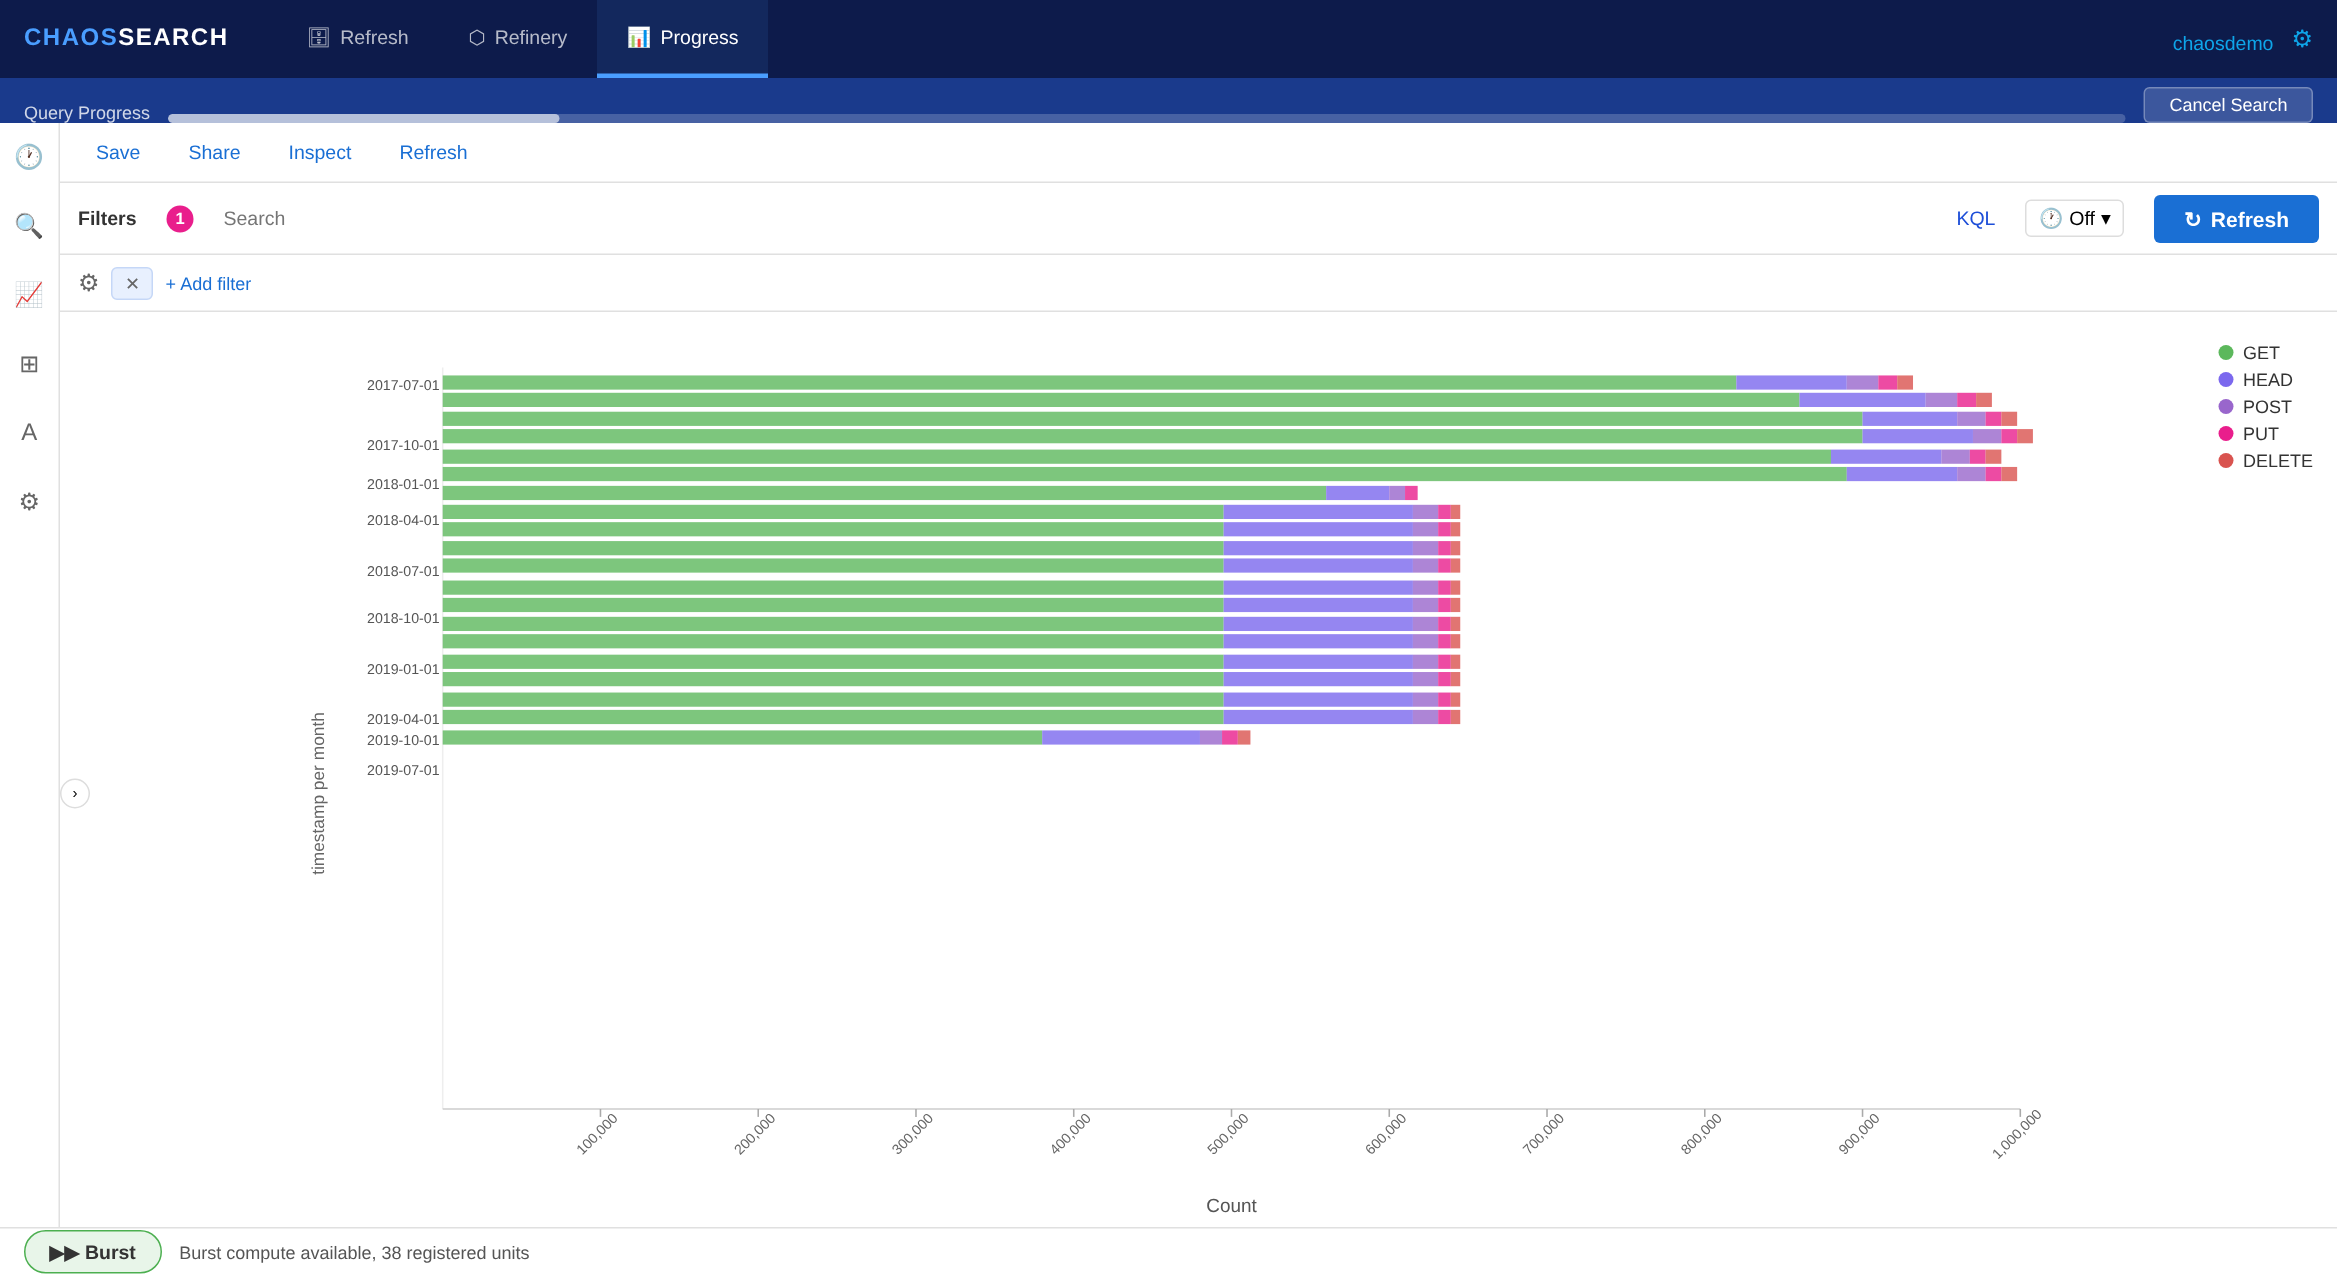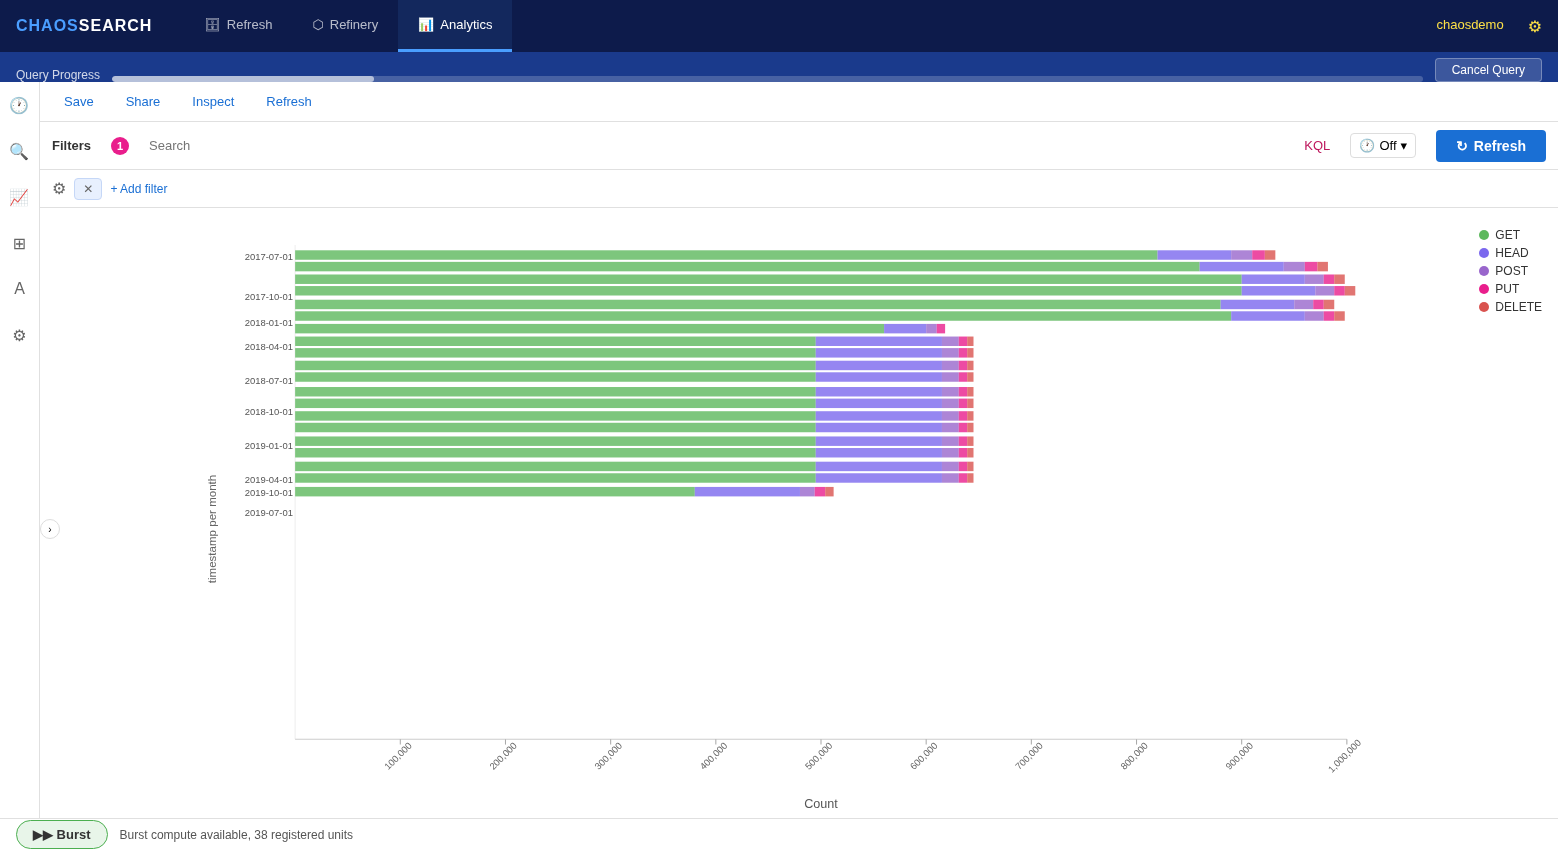--- a/index.html
+++ b/index.html
@@ -36,23 +36,23 @@
       border-bottom: 3px solid transparent;
     }
     .nav-item.active {
       color: white;
       border-bottom: 3px solid #4a9eff;
       background: rgba(74,158,255,0.1);
     }
     .nav-right {
       margin-left: auto;
       display: flex;
-      align-items: flex-start;
-      gap: 24px;
-      color: #fde047;
+      align-items: flex-end;
+      gap: 12px;
+      color: #0ea5e9;
       font-size: 13px;
     }
     .gear-icon { cursor: pointer; font-size: 16px; }
 
     
     .query-progress-bar {
       background: #1a3a8c;
       height: 30px;
       display: flex;
       align-items: flex-end;
@@ -169,21 +169,21 @@
     }
     .search-input {
       flex: 1;
       border: none;
       outline: none;
       font-size: 13px;
       color: #666;
       background: transparent;
     }
     .kql-label {
-      color: #be185d;
+      color: #1d4ed8;
       font-size: 13px;
       cursor: pointer;
     }
     .time-picker {
       display: flex;
       align-items: center;
       border: 1px solid #ddd;
       border-radius: 4px;
       padding: 4px 8px;
       gap: 4px;
@@ -332,35 +332,35 @@
     <a class="nav-item">
       <span>🗄</span>
       <span>Refresh</span>
     </a>
     <a class="nav-item">
       <span>⬡</span>
       <span>Refinery</span>
     </a>
     <a class="nav-item active">
       <span>📊</span>
-      <span>Analytics</span>
+      <span>Progress</span>
     </a>
   </nav>
   <div class="nav-right">
     <span>chaosdemo</span>
     <span class="gear-icon">⚙</span>
   </div>
 </div>
 
 <div class="query-progress-bar">
   <span class="progress-label">Query Progress</span>
   <div class="progress-track">
     <div class="progress-fill"></div>
   </div>
-  <button class="cancel-query-btn">Cancel Query</button>
+  <button class="cancel-query-btn">Cancel Search</button>
 </div>
 
 <div class="main-layout">
 
   <div class="left-sidebar">
     <div class="sidebar-icon">🕐</div>
     <div class="sidebar-icon">🔍</div>
     <div class="sidebar-icon">📈</div>
     <div class="sidebar-icon">⊞</div>
     <div class="sidebar-icon">A</div>

